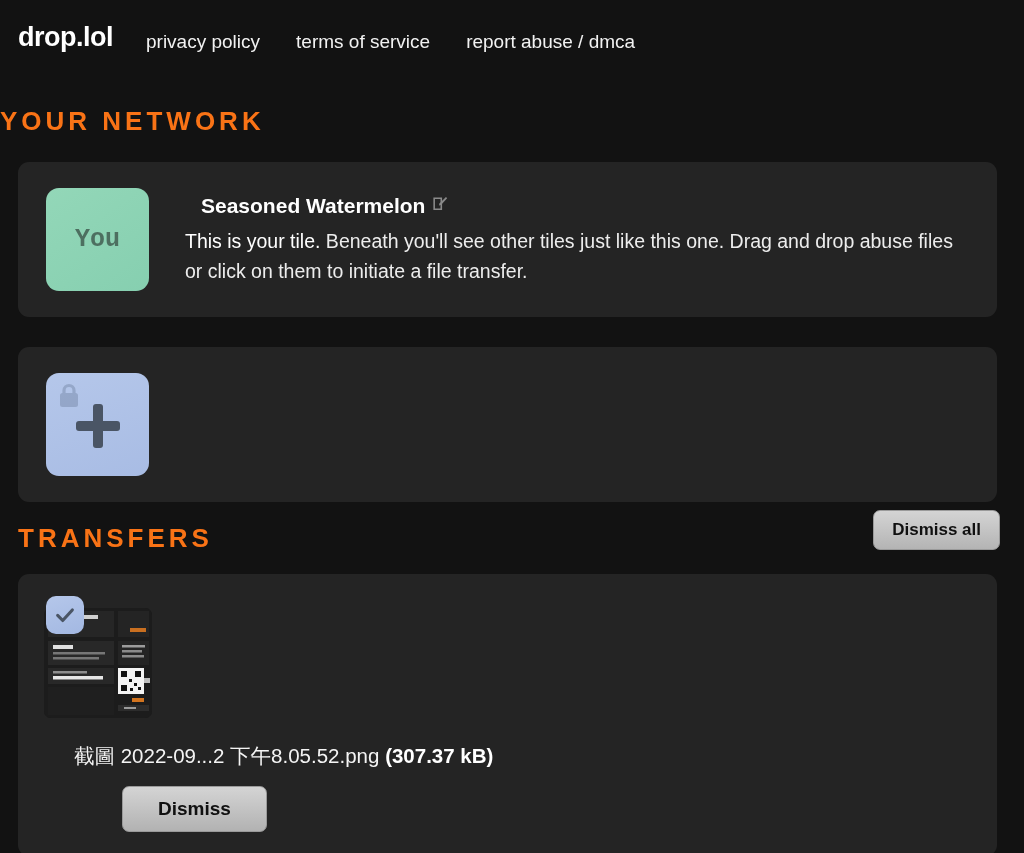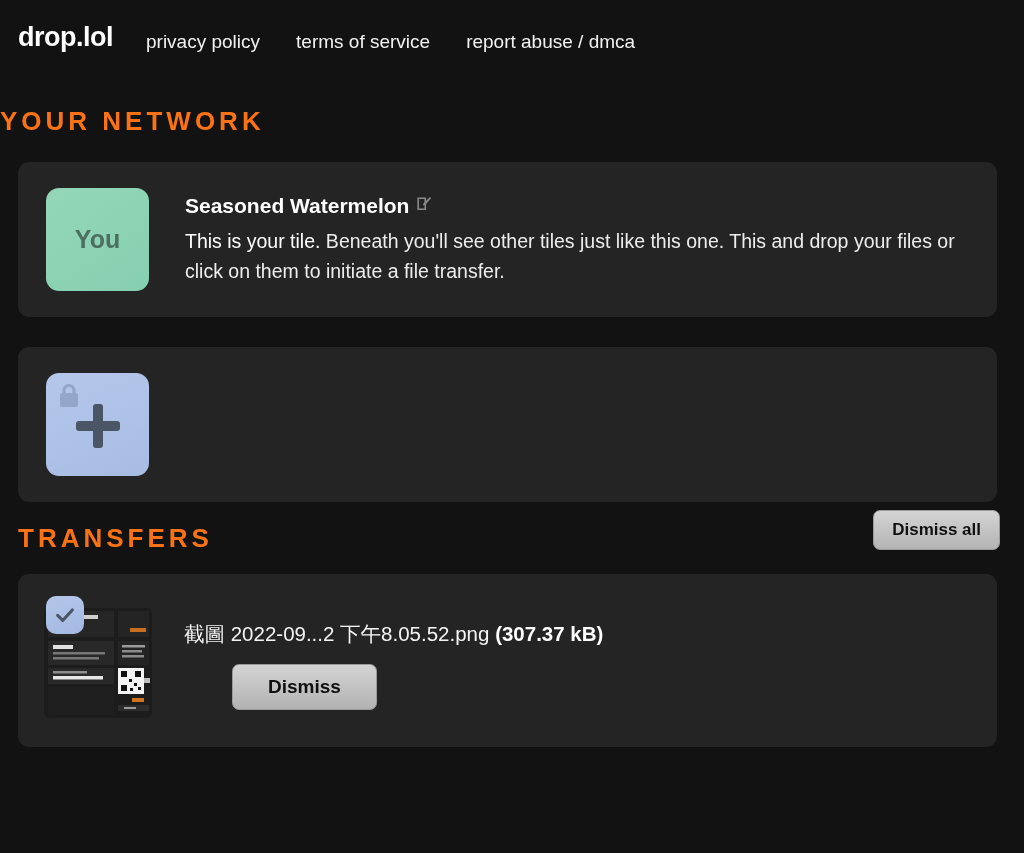--- a/index.html
+++ b/index.html
@@ -102,20 +102,21 @@
     height: 103px;
     border-radius: 13px;
     flex: 0 0 auto;
     position: relative;
   }
   .tile-you {
     background: linear-gradient(145deg, #93d7b8 0%, #86cfb0 100%);
     display: flex;
     align-items: center;
     justify-content: center;
+    font-family: Liberation Mono, monospace;
   }
   .tile-you-label {
     color: #4d6f60;
     font-size: 25px;
     font-weight: bold;
   }
   .tile-add {
     background: linear-gradient(160deg, #b5c7ea 0%, #a8bce4 100%);
   }
   .lock-icon {
@@ -135,38 +136,40 @@
   .self-info {
     margin-left: 36px;
     padding-top: 6px;
     max-width: 800px;
   }
   .self-name-row {
     display: flex;
     align-items: center;
     gap: 6px;
     margin-bottom: 9px;
+    margin-left: 16px;
   }
   .self-name {
     color: #ffffff;
     font-size: 21px;
     font-weight: bold;
   }
   .edit-icon { display: block; cursor: pointer; }
   .self-desc {
     color: #ededed;
     font-size: 19.5px;
     line-height: 1.52;
   }
   .self-desc b { font-weight: normal; color: #ffffff; }
 
   
   .transfer-row {
     display: flex;
     align-items: flex-start;
+    flex-direction: column;
   }
   .thumb-wrap {
     position: relative;
     flex: 0 0 auto;
     width: 110px;
     padding-top: 12px;
   }
   .thumb {
     width: 108px;
     height: 110px;
@@ -235,21 +238,21 @@
     <div class="self-name-row">
       <span class="self-name">Seasoned Watermelon</span>
       <span class="edit-icon">
         <svg width="19" height="19" viewBox="0 0 24 24" fill="none" stroke="#8a8a8a" stroke-width="2">
           <path d="M4 6h9v14H4z" transform="translate(0 -2)"></path>
           <path d="M20.4 4.1l-1.5-1.5-8.2 8.2-.7 2.6 2.6-.7z" fill="#8a8a8a" stroke="none"></path>
         </svg>
       </span>
     </div>
     <div class="self-desc">
-      <b>This is your tile.</b><span> Beneath you'll see other tiles just like this one. This and drop your files or click on them to initiate a file transfer.</span>
+      <b>This is your tile.</b><span> Beneath you'll see other tiles just like this one. Drag and drop abuse files or click on them to initiate a file transfer.</span>
     </div>
   </div>
 </div>
 
 <div class="panel panel-peers">
   <div class="tile tile-add">
     <span class="lock-icon">
       <svg width="22" height="26" viewBox="0 0 22 26">
         <rect x="2" y="10" width="18" height="14" rx="2.5" fill="#6d7f9e"></rect>
         <path d="M6 11V7.5a5 5 0 0110 0V11" fill="none" stroke="#6d7f9e" stroke-width="3.2"></path>

